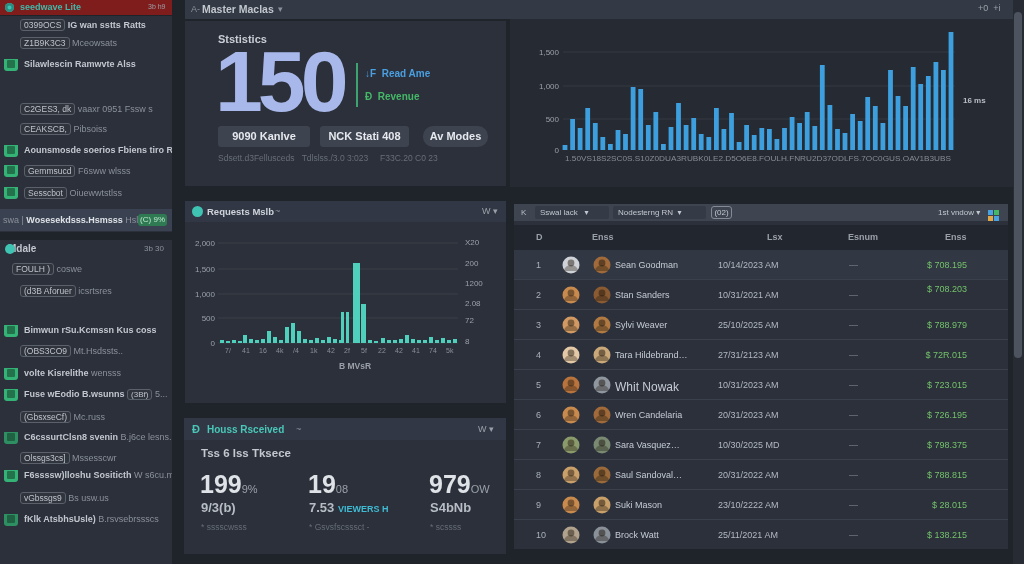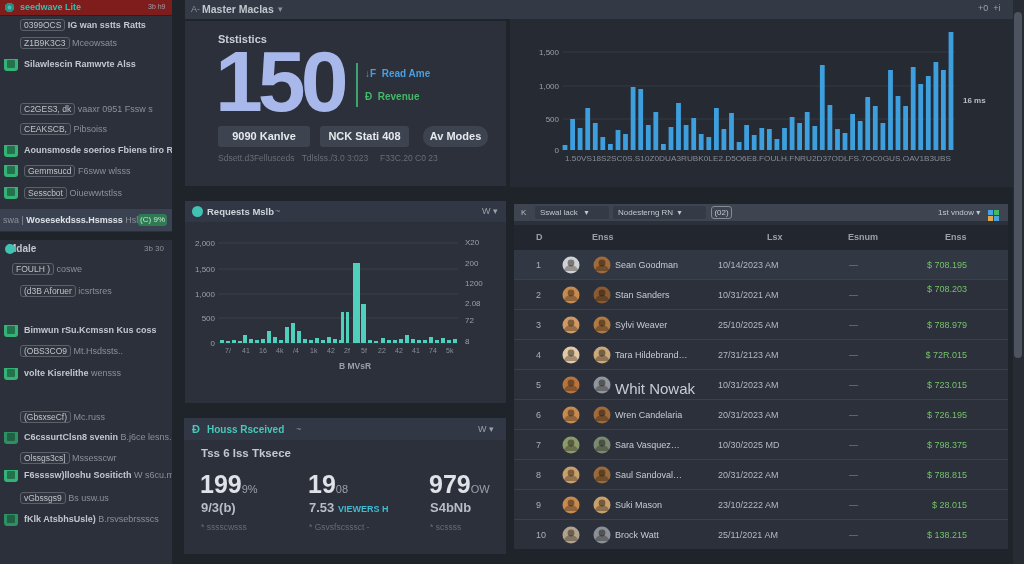--- a/index.html
+++ b/index.html
@@ -38,20 +38,21 @@
       <div class="abs" style="left:0;top:193px;width:172px;height:22px;background:#3a4150;font-size:9px;line-height:22px;white-space:nowrap;overflow:hidden;"><span class="dim" style="margin-left:3px;">swa |</span> <b style="color:#dfe3e8;">Wosesekdsss.Hsmsss</b> <span class="dim">Hslws</span><span style="position:absolute;right:5px;top:5px;background:#2f7a52;color:#bfe9d2;border-radius:3px;font-size:8px;line-height:12px;padding:0 2px;">(C) 9%</span></div>
     </div>
 
   <div class="abs" style="left:0;top:240px;width:172px;height:324px;background:#2b303a;" id="sbp2">
       <div class="abs" style="left:0;top:3px;width:172px;height:16px;font-size:10px;"><span style="position:absolute;left:5px;top:1px;width:10px;height:10px;border-radius:50%;background:#3fc4b4;"></span><b style="margin-left:8px;color:#c2c7cf;">Mdale</b><span class="dim" style="position:absolute;right:8px;top:1px;font-size:8px;">3b 30</span></div>
       <div class="abs" style="left:0;top:23px;width:172px;height:16px;font-size:9px;white-space:nowrap;overflow:hidden;"><span class="pill" style="margin-left:12px;">FOULH )</span> <span class="dim">coswe</span></div>
       <div class="abs" style="left:0;top:45px;width:172px;height:16px;font-size:9px;white-space:nowrap;overflow:hidden;"><span class="pill" style="margin-left:20px;">(d3B Aforuer</span> <span class="dim">icsrtsres</span></div>
       <div class="abs" style="left:0;top:85px;width:156px;height:16px;font-size:9px;white-space:nowrap;overflow:hidden;"><span class="gicon" style="position:absolute;left:4px;top:-2px;"></span><b style="margin-left:24px;color:#c2c7cf;">Bimwun rSu.Kcmssn Kus cossitgh</b> </div>
       <div class="abs" style="left:0;top:105px;width:172px;height:16px;font-size:9px;white-space:nowrap;overflow:hidden;"><span class="pill" style="margin-left:20px;">(OBS3CO9</span> <span class="dim">Mt.Hsdssts..</span></div>
       <div class="abs" style="left:0;top:128px;width:172px;height:16px;font-size:9px;white-space:nowrap;overflow:hidden;"><span class="gicon" style="position:absolute;left:4px;top:-2px;"></span><b style="margin-left:24px;color:#c2c7cf;">volte Kisrelithe</b> <span class="dim">wensss</span></div>
+      <div class="abs" style="left:0;top:149px;width:172px;height:16px;font-size:9px;white-space:nowrap;overflow:hidden;"><span class="gicon" style="position:absolute;left:4px;top:-2px;"></span><b style="margin-left:24px;color:#c2c7cf;">Fuse wEodio B.wsunns</b> <span class="pill" style="font-size:8px;">(3Bf)</span> <span class="dim">5...</span></div>
       <div class="abs" style="left:0;top:171px;width:172px;height:16px;font-size:9px;white-space:nowrap;overflow:hidden;"><span class="pill" style="margin-left:20px;">(GbsxseCf)</span> <span class="dim">Mc.russ</span></div>
       <div class="abs" style="left:0;top:192px;width:172px;height:16px;font-size:9px;white-space:nowrap;overflow:hidden;"><span class="gicon dimg" style="position:absolute;left:4px;top:-2px;background:#2e8f63;"></span><b style="margin-left:24px;color:#c2c7cf;">C6cssurtClsn8 svenin</b> <span class="dim">B.j6ce lesns.</span></div>
       <div class="abs" style="left:0;top:212px;width:172px;height:16px;font-size:9px;white-space:nowrap;overflow:hidden;"><span class="pill" style="margin-left:20px;">Olssgs3cs]</span> <span class="dim">Mssesscwr</span></div>
       <div class="abs" style="left:0;top:230px;width:172px;height:16px;font-size:9px;white-space:nowrap;overflow:hidden;"><span class="gicon" style="position:absolute;left:4px;top:-2px;"></span><b style="margin-left:24px;color:#c2c7cf;">F6ssssw)lloshu Sositicth</b> <span class="dim">W s6cu.ms</span></div>
       <div class="abs" style="left:0;top:252px;width:172px;height:16px;font-size:9px;white-space:nowrap;overflow:hidden;"><span class="pill" style="margin-left:20px;">vGbssgs9</span> <span class="dim">Bs usw.us</span></div>
       <div class="abs" style="left:0;top:274px;width:172px;height:16px;font-size:9px;white-space:nowrap;overflow:hidden;"><span class="gicon dimg" style="position:absolute;left:4px;top:-2px;background:#2e8f63;"></span><b style="margin-left:24px;color:#c2c7cf;">fKlk AtsbhsUsle)</b> <span class="dim">B.rsvsebrssscs</span></div>
     </div>
 </div>
 
 <div class="abs" style="left:185px;top:0;width:839px;height:19px;background:#343a45;">
@@ -341,21 +342,21 @@
         <svg class="abs" style="left:48px;top:6px;" width="18" height="18">
           <circle cx="9" cy="9" r="8.5" fill="#b8743c"></circle>
           <circle cx="9" cy="7" r="3.4" fill="rgba(40,30,20,0.5)"></circle>
           <path d="M2,15 a7,6 0 0 1 14,0" fill="rgba(40,30,20,0.35)"></path>
         </svg>
         <svg class="abs" style="left:79px;top:6px;" width="18" height="18">
           <circle cx="9" cy="9" r="8.5" fill="#8f969e"></circle>
           <circle cx="9" cy="7" r="3.4" fill="rgba(30,22,14,0.5)"></circle>
           <path d="M2,15 a7,6 0 0 1 14,0" fill="rgba(30,22,14,0.35)"></path>
         </svg>
-        <span class="abs" style="left:101px;top:10px;font-size:15px;color:#c6ccd4;">Whit Nowak</span>
+        <span class="abs" style="left:101px;top:10px;font-size:12px;color:#c6ccd4;">Whit Nowak</span>
         <span class="abs" style="left:204px;top:10px;font-size:9px;color:#b2b8c0;">10/31/2023 AM</span>
         <span class="abs" style="left:335px;top:10px;font-size:9px;color:#7a8088;">—</span>
         <span class="abs" style="right:41px;top:10px;font-size:9px;color:#74c26a;">$ 723.015</span>
       </div>
       <div class="abs" style="left:0;top:150px;width:494px;height:30px;border-bottom:1px solid #3a404c;">
         <span class="abs" style="left:22px;top:10px;font-size:9px;color:#aab0b8;">6</span>
         <svg class="abs" style="left:48px;top:6px;" width="18" height="18">
           <circle cx="9" cy="9" r="8.5" fill="#c98a4e"></circle>
           <circle cx="9" cy="7" r="3.4" fill="rgba(40,30,20,0.5)"></circle>
           <path d="M2,15 a7,6 0 0 1 14,0" fill="rgba(40,30,20,0.35)"></path>

